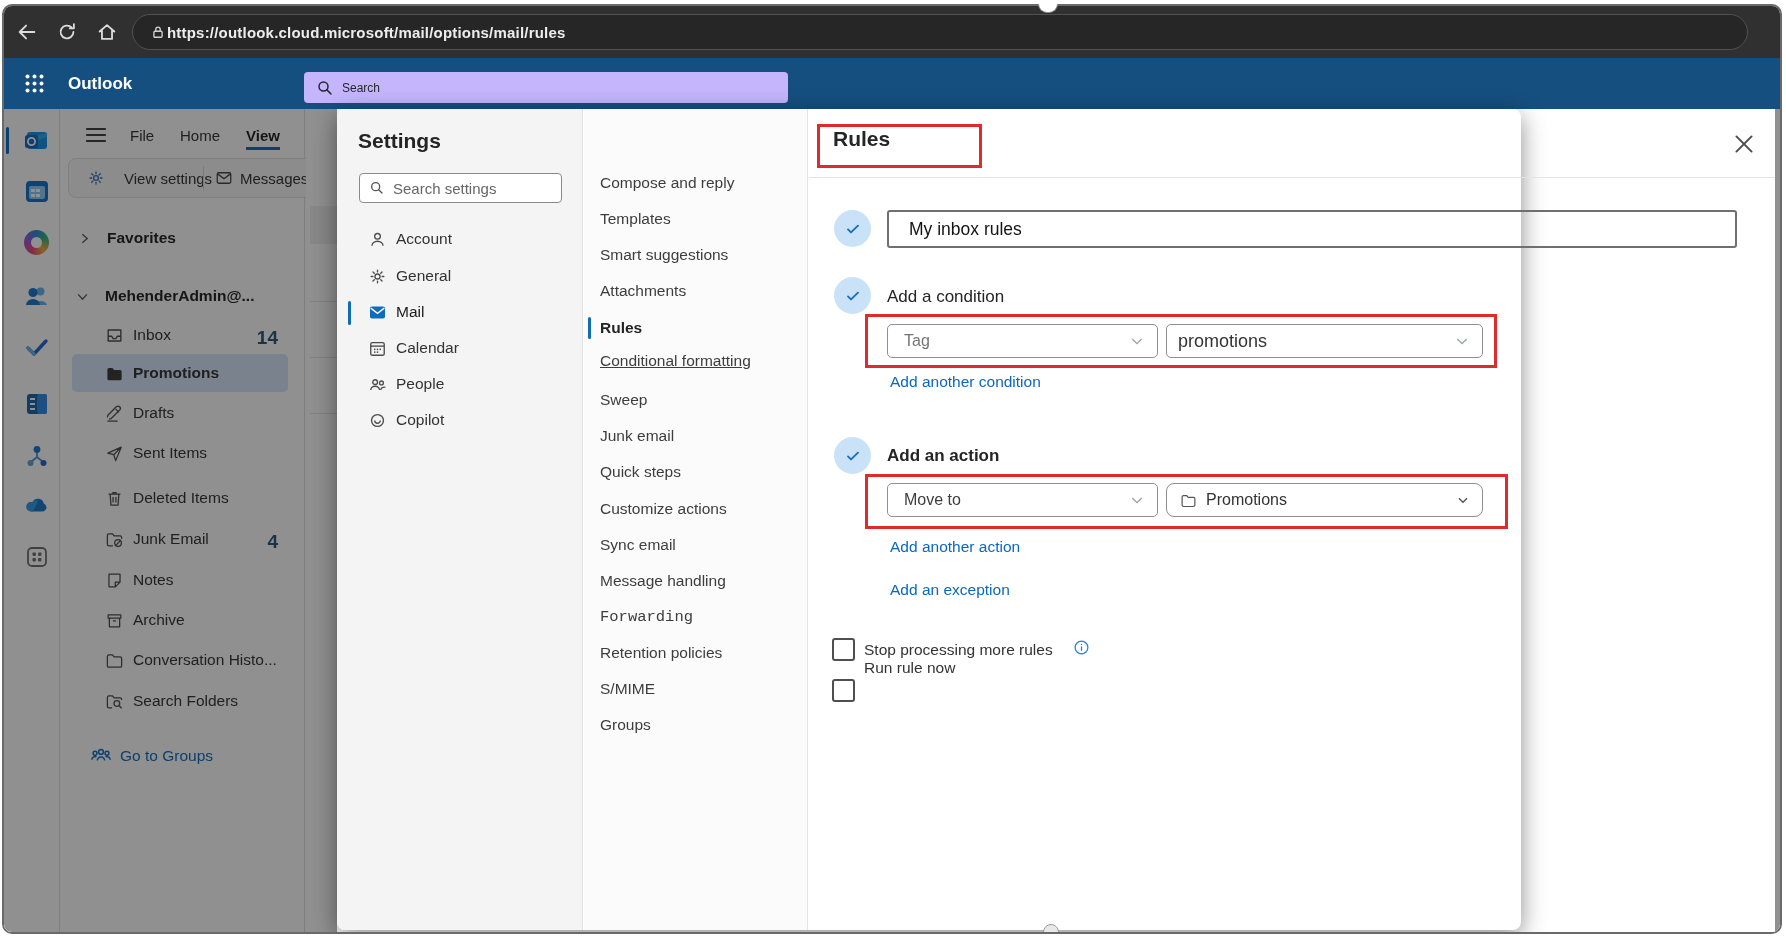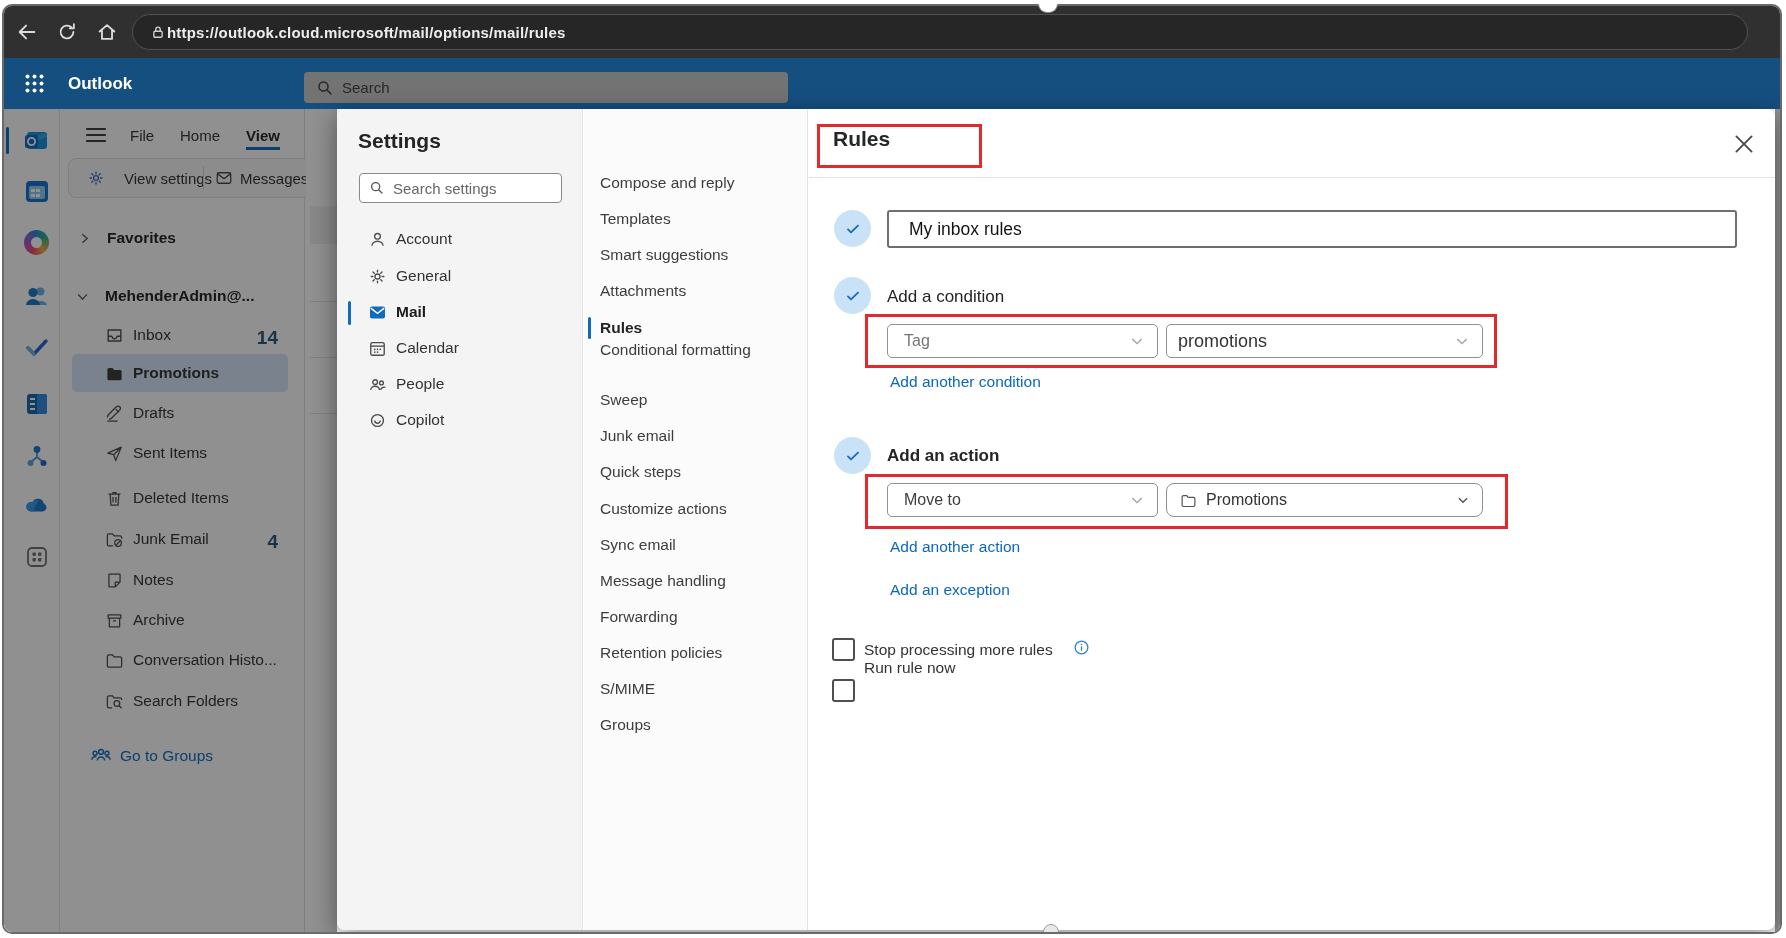--- a/index.html
+++ b/index.html
@@ -5,42 +5,42 @@
   * { margin:0; padding:0; box-sizing:border-box; }
   body { width:1786px; height:938px; position:relative; background:#fff; font-family:"Liberation Sans", sans-serif; overflow:hidden; }
   .abs { position:absolute; }
   .flexv { display:flex; align-items:center; }
   .frame { position:absolute; left:2px; top:4px; width:1780px; height:930px; border:2px solid #6a6a6a; border-radius:10px; overflow:hidden; background:#fff; }
   .chrome { position:absolute; left:0; top:0; width:100%; height:52px; background:#303030; }
   .urlbar { position:absolute; left:128px; top:8px; width:1616px; height:36px; background:#262626; border:1px solid #525252; border-radius:18px; display:flex; align-items:center; }
   .urltext { color:#ededed; font-size:15px; font-weight:bold; margin-left:0; letter-spacing:0.2px; }
   .appheader { position:absolute; left:0; top:52px; width:100%; height:51px; background:#154f80; }
   .brand { position:absolute; left:64px; top:0; height:51px; display:flex; align-items:center; color:#fff; font-size:17px; font-weight:bold; }
-  .hsearch { position:absolute; left:300px; top:14px; width:484px; height:31px; background:#737373; border-radius:4px; display:flex; align-items:center; color:#26282b; font-size:15px; }
+  .hsearch { position:absolute; left:300px; top:14px; width:484px; height:31px; background:#c4b5fd; border-radius:4px; display:flex; align-items:center; color:#26282b; font-size:12px; }
   .appbody { position:absolute; left:0; top:103px; width:1776px; height:823px; background:#fff; }
   .rail { position:absolute; left:0; top:0; width:56px; height:100%; background:#fff; border-right:1px solid #e3e3e3; }
   .railicon { position:absolute; left:20px; width:26px; height:26px; }
   .fpane { position:absolute; left:57px; top:0; width:244px; height:100%; background:#fff; border-right:1px solid #dedede; }
   .menuitem { font-size:15px; color:#333; }
   .ribbon { position:absolute; left:64px; top:49px; width:270px; height:40px; background:#f7f7f7; border:1px solid #e0e0e0; border-radius:8px; }
   .frow { position:absolute; left:101px; height:38px; display:flex; align-items:center; }
   .frow .lbl { font-size:15.5px; color:#333; margin-left:9px; }
   .fcount { position:absolute; font-size:19px; font-weight:bold; color:#2b5777; text-align:right; width:30px; left:244px; }
   .sliver { position:absolute; left:302px; top:0; width:31px; height:100%; background:#fff; }
   .dim { position:absolute; background:rgba(8,8,10,0.45); z-index:5; }
-  .dialog { position:absolute; left:333px; top:0; width:1438px; height:821px; background:#fff; border-radius:8px; box-shadow:0 6px 24px rgba(0,0,0,0.45); z-index:10; }
+  .dialog { position:absolute; left:333px; top:0; width:1184px; height:821px; background:#fff; border-radius:8px; box-shadow:0 6px 24px rgba(0,0,0,0.45); z-index:10; }
   .col1 { position:absolute; left:0; top:0; width:246px; height:100%; background:#f4f4f4; border-right:1px solid #e2e2e2; border-radius:8px 0 0 8px; }
   .col2 { position:absolute; left:247px; top:0; width:224px; height:100%; background:#fbfbfb; border-right:1px solid #e4e4e4; }
   .settings-title { position:absolute; left:21px; top:20px; font-size:21px; font-weight:bold; color:#242424; }
   .ssearch { position:absolute; left:22px; top:64px; width:203px; height:30px; border:1px solid #8a8a8a; border-radius:4px; background:#fff; display:flex; align-items:center; }
   .ssearch span { color:#666; font-size:15px; margin-left:8px; }
   .nav1 { position:absolute; left:0; width:246px; height:36px; display:flex; align-items:center; }
   .nav1 .ic { margin-left:31px; width:19px; height:19px; }
   .nav1 .lb { margin-left:9px; font-size:15.5px; color:#333; }
-  .nav1.sel .lb { font-weight:bold; color:#1b1b1b; }
+  .nav1.sel .lb { font-weight:normal; color:#1b1b1b; }
   .c2item { position:absolute; left:16px; width:200px; height:36px; display:flex; align-items:center; font-size:15.5px; color:#3d3d3d; }
   .c2item.sel { font-weight:bold; color:#242424; }
   .bluebar { position:absolute; width:3px; border-radius:2px; background:#0f6cbd; }
   .content { position:absolute; left:472px; top:0; width:966px; height:100%; }
   .panel-title { position:absolute; left:24px; top:18px; font-size:21px; font-weight:bold; color:#252525; }
   .redbox { position:absolute; border:3px solid #df2b2b; z-index:4; }
   .hr { position:absolute; left:472px; top:68px; width:966px; height:1px; background:#e3e3e3; }
   .ckcircle { position:absolute; width:37px; height:37px; border-radius:50%; background:#c9e2f8; display:flex; align-items:center; justify-content:center; }
   .nameinput { position:absolute; left:550px; top:101px; width:850px; height:38px; border:2px solid #6f6f6f; border-radius:3px; display:flex; align-items:center; }
   .nameinput span { margin-left:20px; font-size:17.5px; color:#141414; }
@@ -405,28 +405,28 @@
         </div>
       </div>
 
       <div class="col2">
         <div class="c2item" style="top:56px;">Compose and reply</div>
         <div class="c2item" style="top:92px;">Templates</div>
         <div class="c2item" style="top:128px;">Smart suggestions</div>
         <div class="c2item" style="top:164px;">Attachments</div>
         <div class="bluebar" style="left:4px; top:208px; height:22px;"></div>
         <div class="c2item sel" style="top:201px;">Rules</div>
-        <div class="c2item" style="top:223px;">Conditional formatting</div>
+        <div class="c2item" style="top:234px;text-decoration:underline;">Conditional formatting</div>
         <div class="c2item" style="top:273px;">Sweep</div>
         <div class="c2item" style="top:309px;">Junk email</div>
         <div class="c2item" style="top:345px;">Quick steps</div>
         <div class="c2item" style="top:382px;">Customize actions</div>
         <div class="c2item" style="top:418px;">Sync email</div>
         <div class="c2item" style="top:454px;">Message handling</div>
-        <div class="c2item" style="top:490px;">Forwarding</div>
+        <div class="c2item" style="top:490px;font-family:Liberation Mono, monospace;">Forwarding</div>
         <div class="c2item" style="top:562px;">S/MIME</div>
         <div class="c2item" style="top:526px;">Retention policies</div>
         <div class="c2item" style="top:598px;">Groups</div>
       </div>
 
       <div class="content">
         <div class="redbox" style="left:8px; top:15px; width:165px; height:44px;"></div>
         <div class="panel-title">Rules</div>
         <div class="abs" style="left:922px; top:22px;">
           <svg width="26" height="26" viewBox="0 0 24 24">

